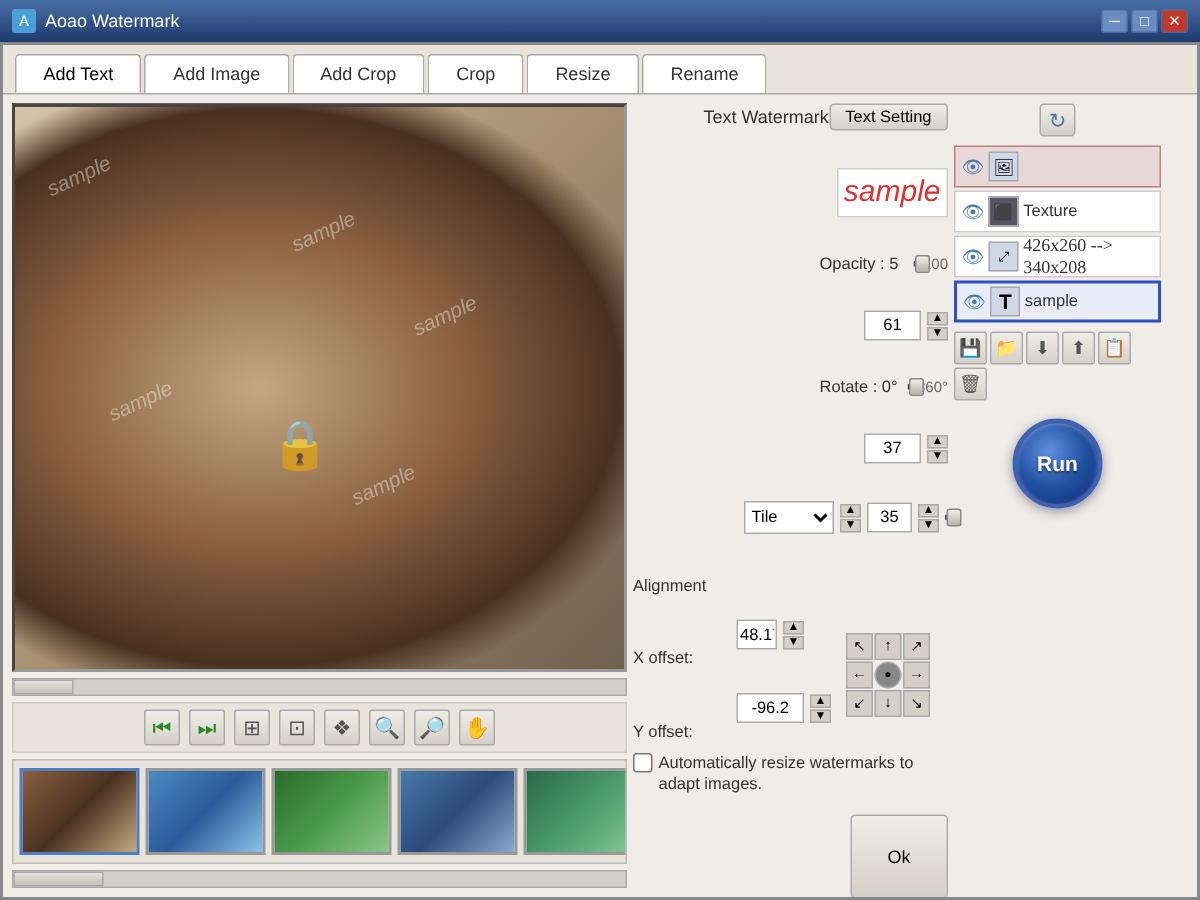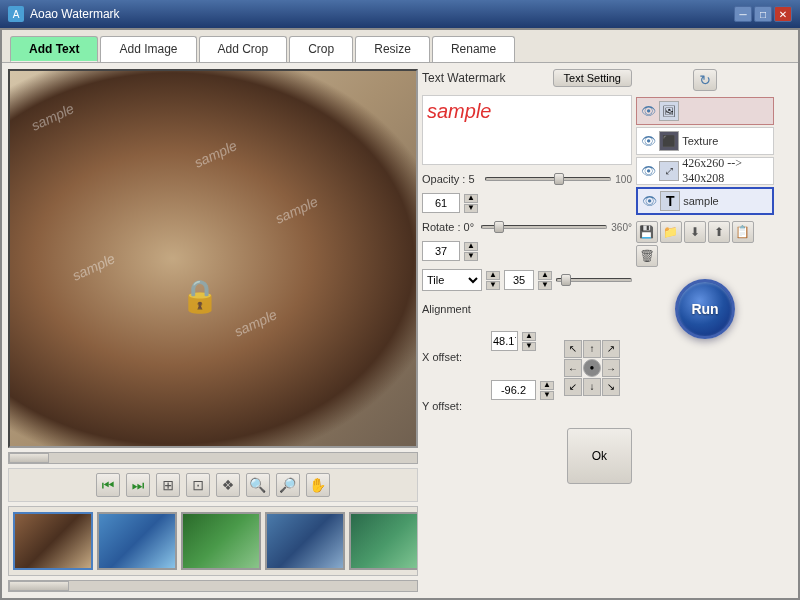--- a/index.html
+++ b/index.html
@@ -66,23 +66,23 @@
       padding: 5px 18px;
       background: #ffffff;
       border: 1px solid #aaa;
       border-bottom: none;
       border-radius: 3px 3px 0 0;
       cursor: pointer;
       font-size: 12px;
       color: #333;
     }
     .tab.active {
-      background: #86efac;
+      background: #ffffff;
       border-bottom: 1px solid #f0ede8;
-      font-weight: bold;
+      font-weight: normal;
       color: #000;
     }
 
     
     .content-area {
       display: flex;
       flex: 1;
       gap: 4px;
       padding: 6px;
       overflow: hidden;
@@ -185,21 +185,22 @@
     .thumb-3 { background: linear-gradient(135deg, #2a6a2a, #4a9a4a, #8ac48a); }
     .thumb-4 { background: linear-gradient(135deg, #4a7aaa, #2a4a7a, #88aacc); }
     .thumb-5 { background: linear-gradient(135deg, #2a6a4a, #4a9a6a, #88cc99); }
     .thumb-remainder { flex: 1; background: #d4d0c8; }
 
     
     .middle-panel {
       width: 210px;
       display: flex;
       flex-direction: column;
-      gap: 4px;
+      gap: 21px;
+      align-items: flex-end;
     }
 
     .panel-header {
       display: flex;
       justify-content: space-between;
       align-items: center;
       margin-bottom: 4px;
     }
     .panel-title { font-size: 12px; color: #333; }
 
@@ -604,20 +605,24 @@
             <div class="arrow-btn">↗</div>
             <div class="arrow-btn">←</div>
             <div class="arrow-btn center">●</div>
             <div class="arrow-btn">→</div>
             <div class="arrow-btn">↙</div>
             <div class="arrow-btn">↓</div>
             <div class="arrow-btn">↘</div>
           </div>
         </div>
 
+        <div class="checkbox-row">
+          <input type="checkbox" style="">
+          <span class="checkbox-label">Automatically resize watermarks to adapt images.</span>
+        </div>
 
         <div style="text-align:right; margin-top:6px;">
           <button class="ok-btn">Ok</button>
         </div>
 
       </div>
     </div>
 
     <div class="right-panel">
 

